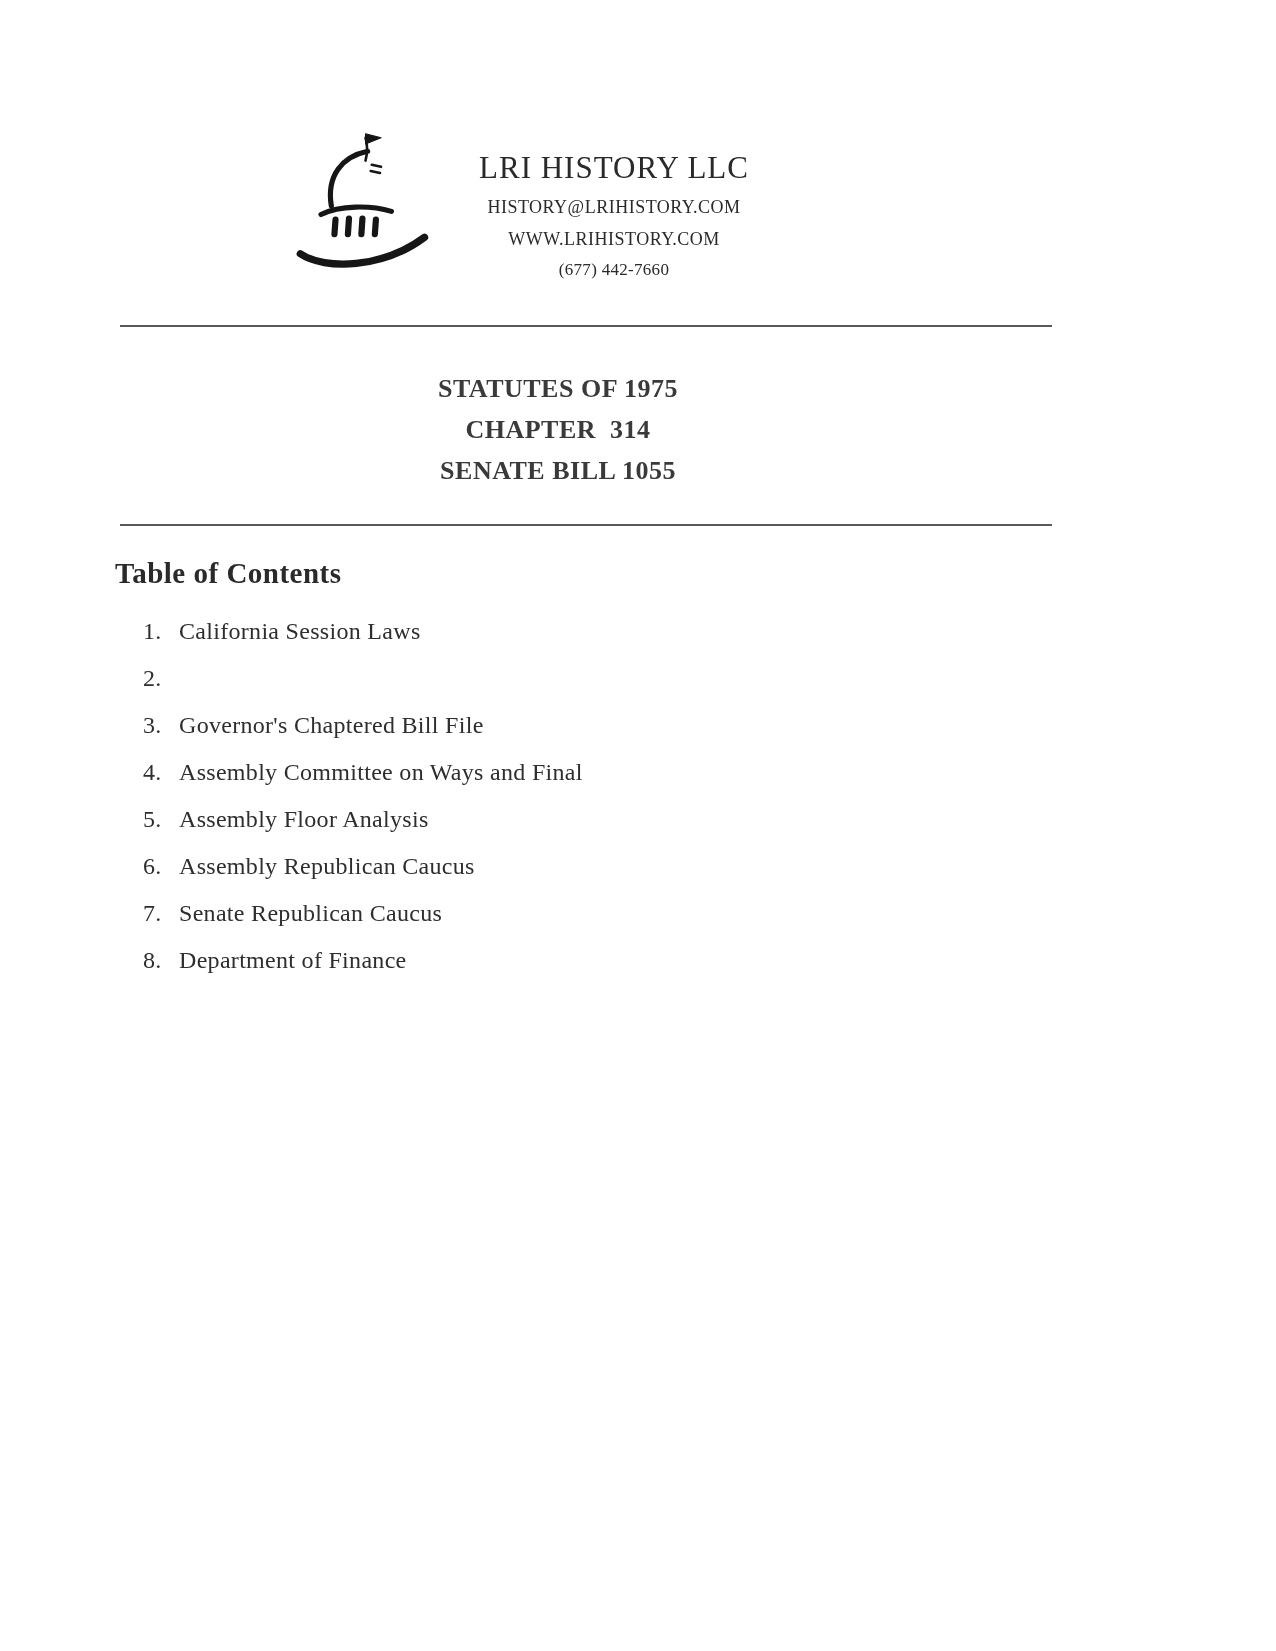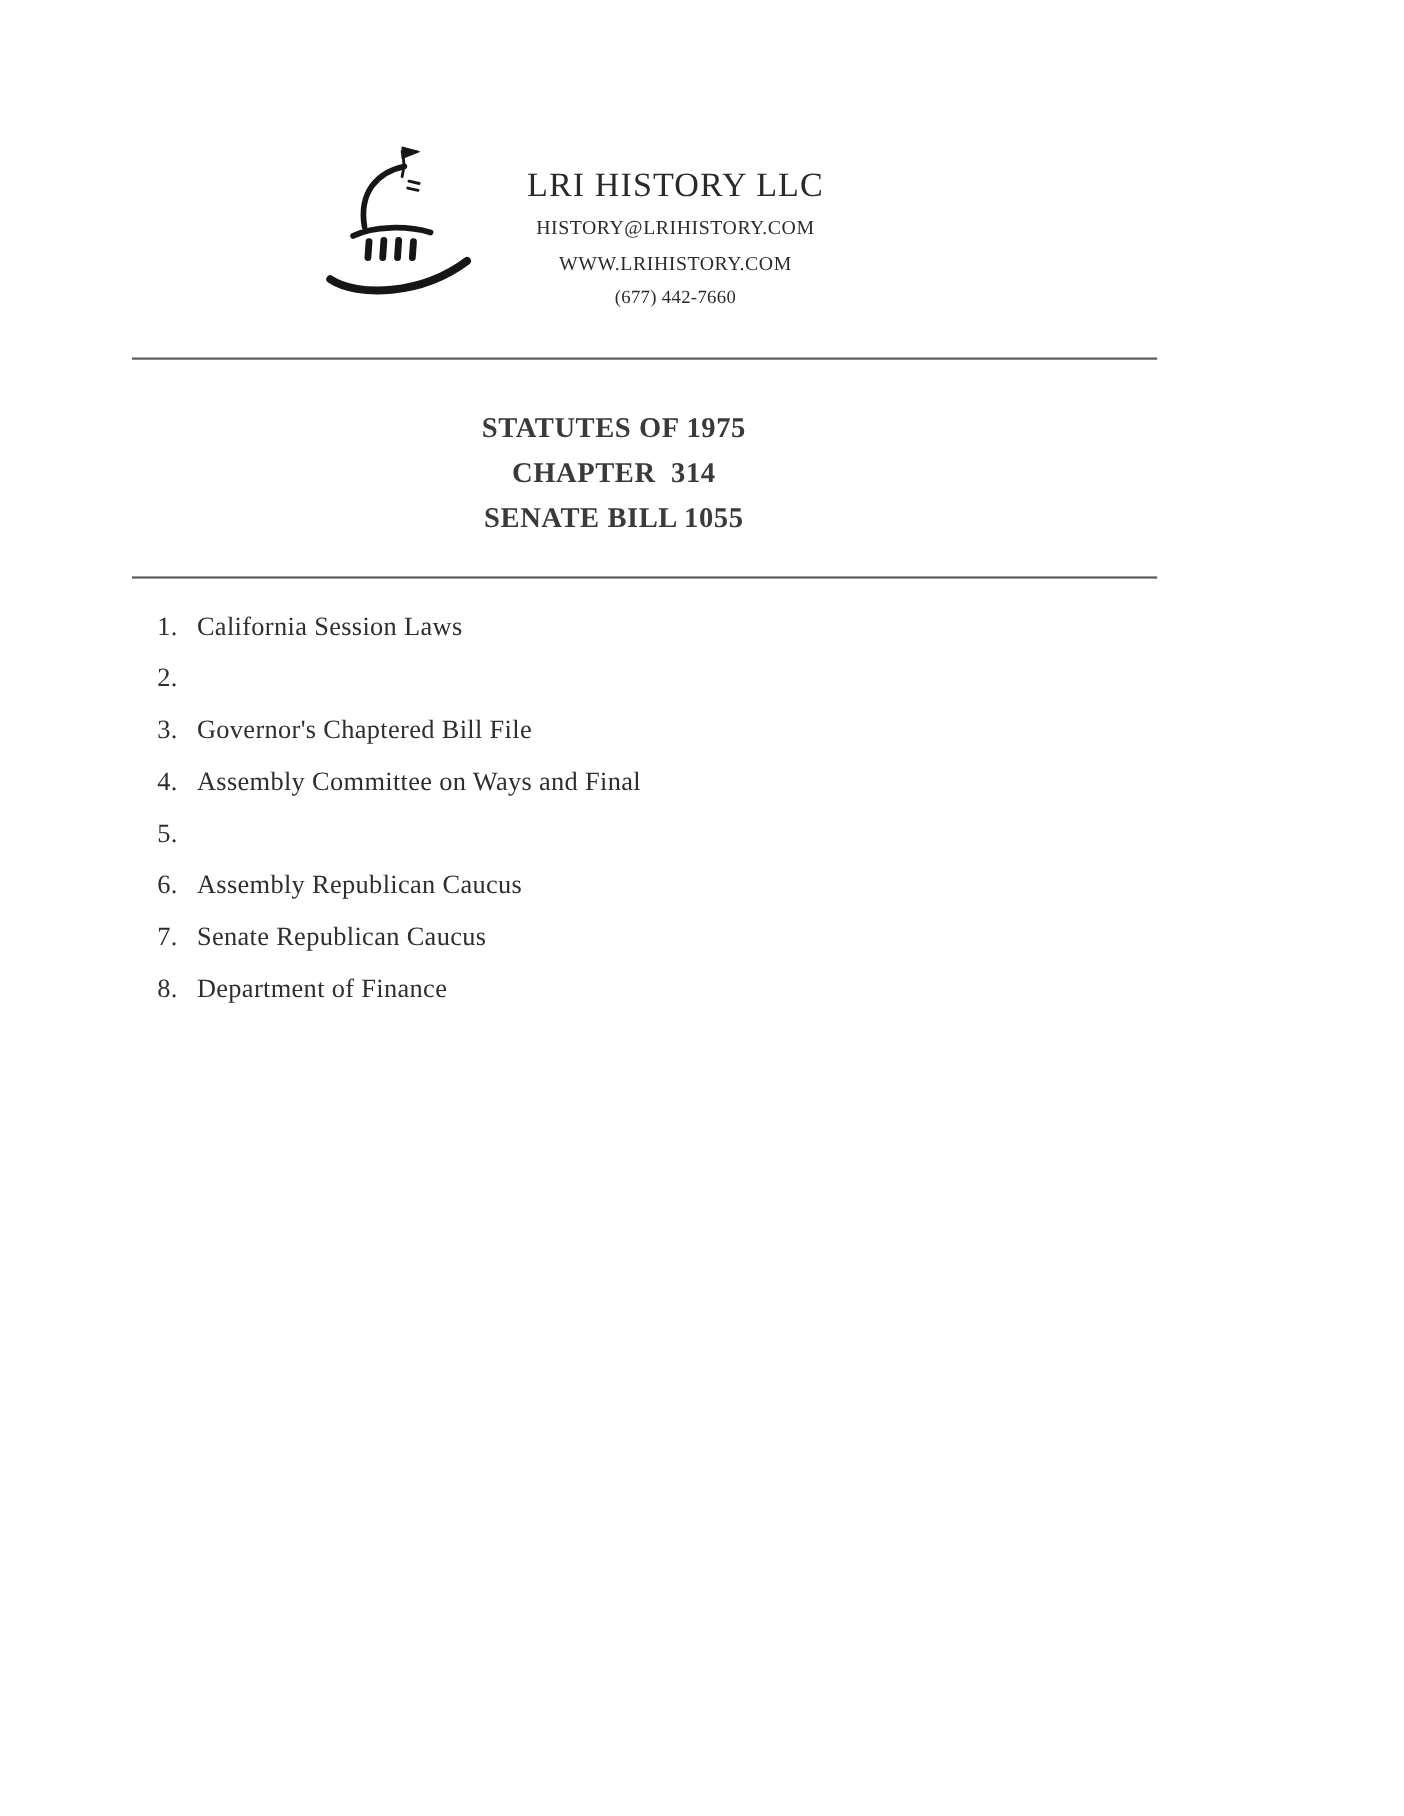--- a/index.html
+++ b/index.html
@@ -158,38 +158,40 @@
 
   <div class="title-block">
     <div class="title-line">STATUTES OF 1975</div>
     <div class="title-line">CHAPTER  314</div>
     <div class="title-line">SENATE BILL 1055</div>
   </div>
 
   <div class="rule rule-2"></div>
 
   <div class="toc">
+    <h1 class="toc-heading">Table of Contents</h1>
     <div class="toc-list">
       <div class="toc-item">
         <span class="toc-num">1.</span>
         <span class="toc-label">California Session Laws</span>
       </div>
       <div class="toc-item">
         <span class="toc-num">2.</span>
       </div>
       <div class="toc-item">
         <span class="toc-num">3.</span>
         <span class="toc-label">Governor's Chaptered Bill File</span>
       </div>
       <div class="toc-item">
         <span class="toc-num">4.</span>
         <span class="toc-label">Assembly Committee on Ways and Final</span>
       </div>
       <div class="toc-item">
         <span class="toc-num">5.</span>
+        <span class="toc-label">Assembly Floor Analysis</span>
       </div>
       <div class="toc-item">
         <span class="toc-num">6.</span>
         <span class="toc-label">Assembly Republican Caucus</span>
       </div>
       <div class="toc-item">
         <span class="toc-num">7.</span>
         <span class="toc-label">Senate Republican Caucus</span>
       </div>
       <div class="toc-item">

